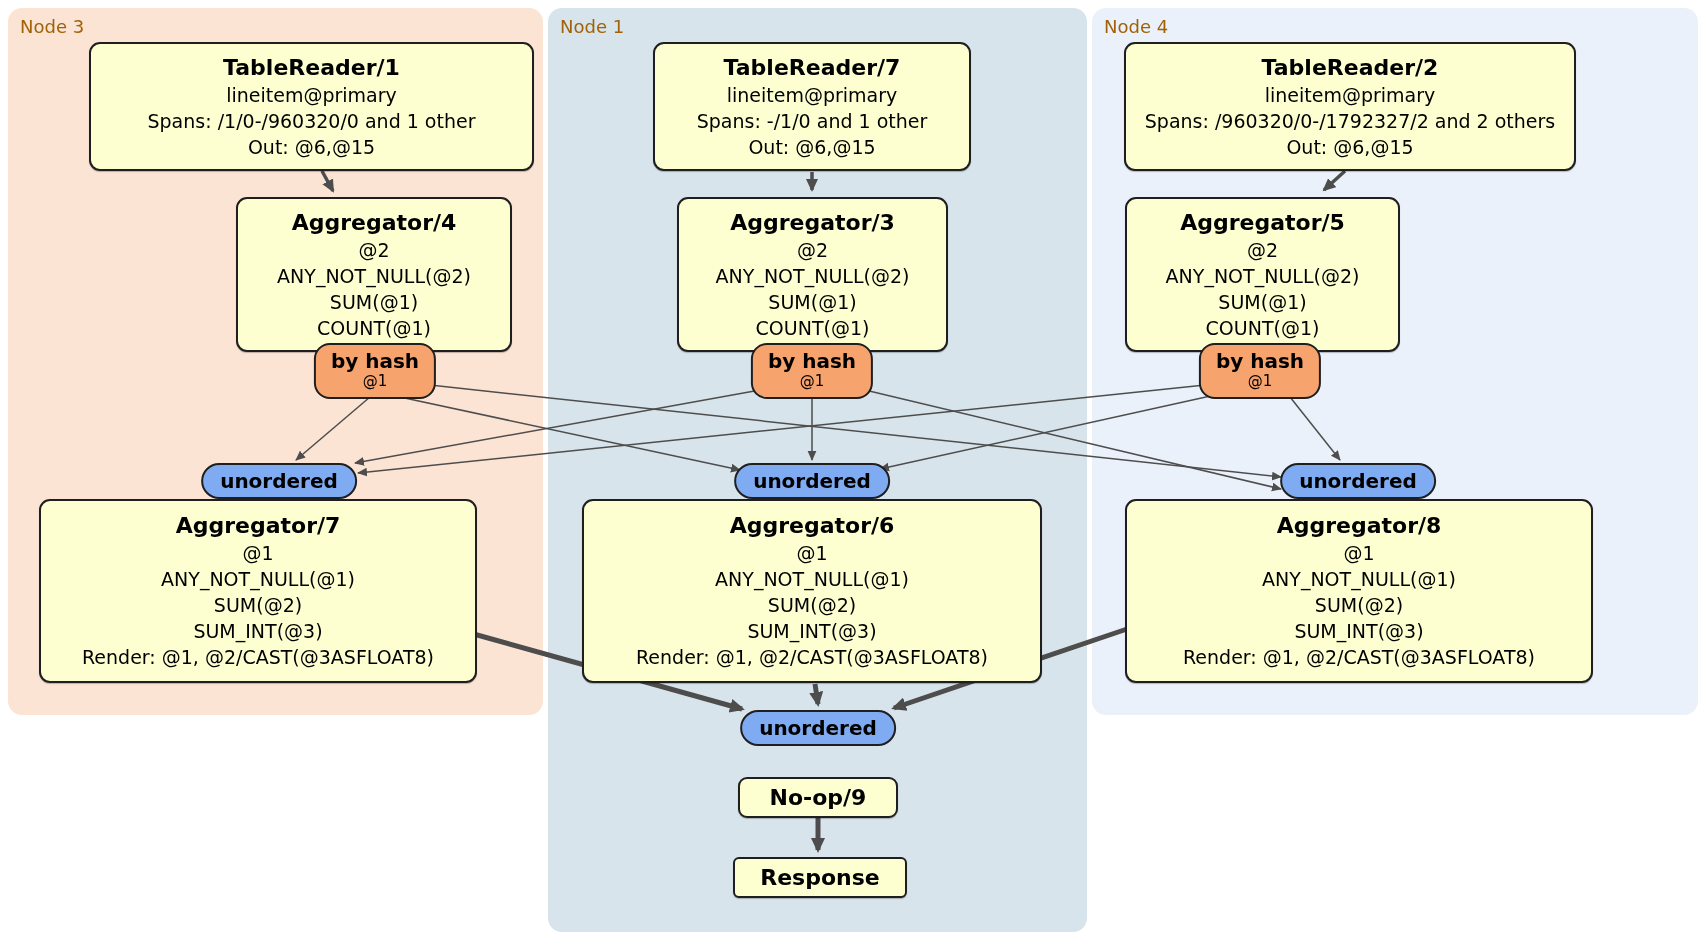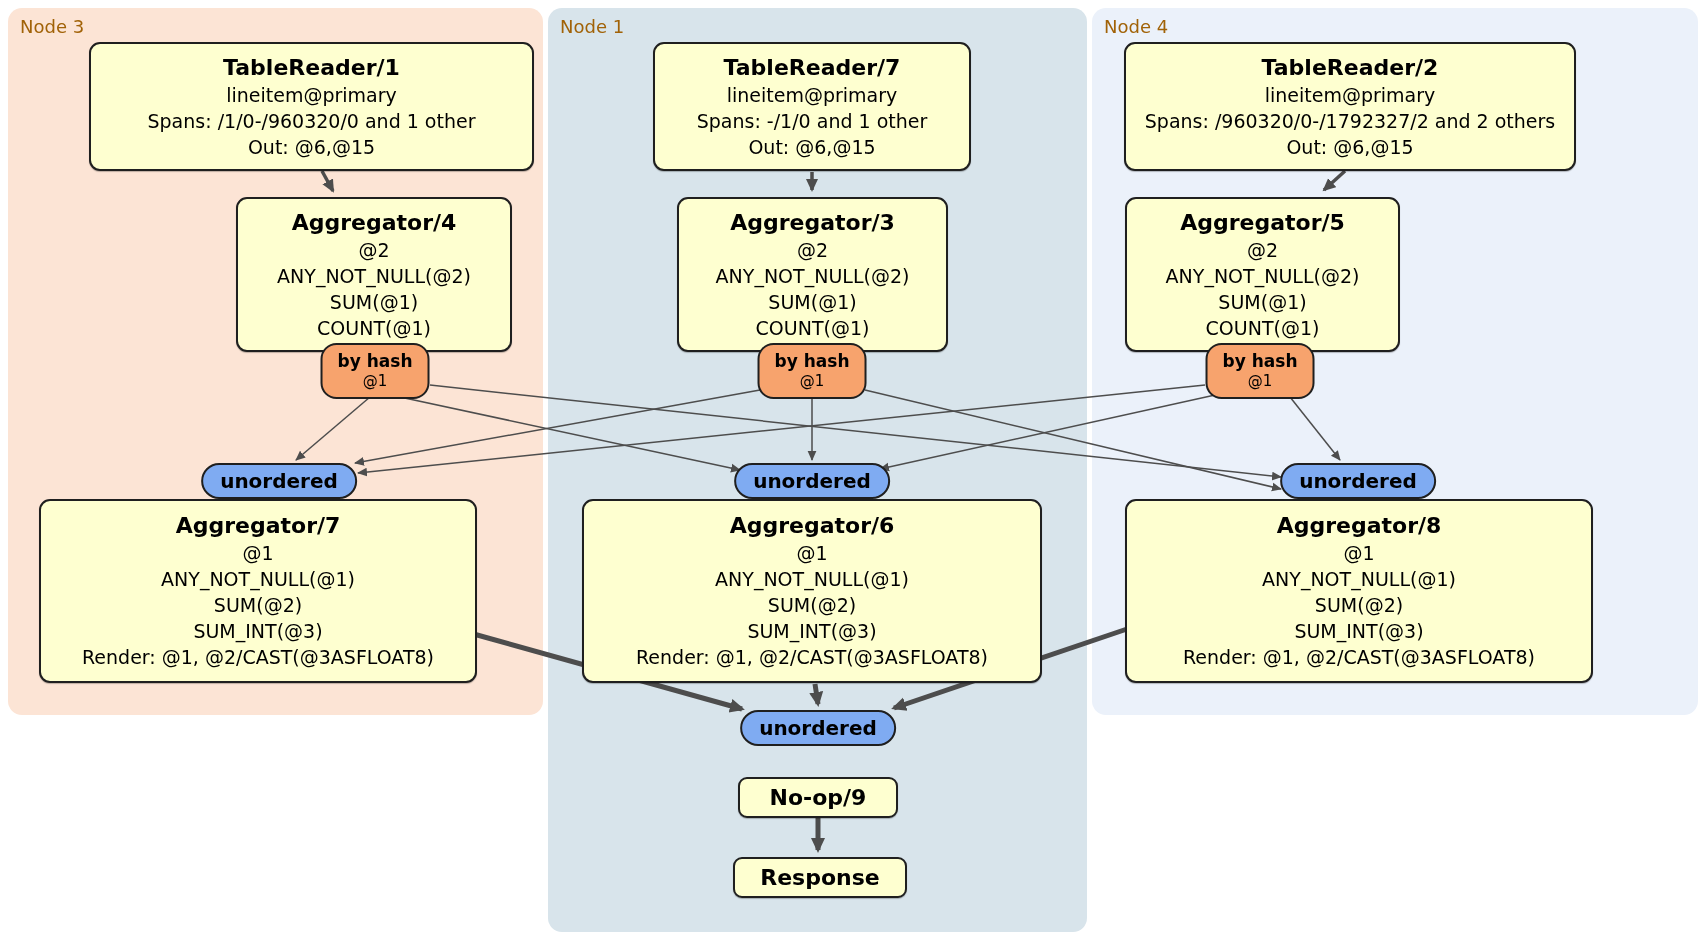--- a/index.html
+++ b/index.html
@@ -22,21 +22,21 @@
   .ptitle{font-weight:bold;font-size:22px;line-height:28px;white-space:nowrap;}
   .pline{font-size:19px;line-height:26px;white-space:nowrap;}
   .rbadge{
     position:absolute;z-index:3;box-sizing:border-box;transform:translateX(-50%);
     border:2px solid #1f1f1f;text-align:center;white-space:nowrap;
   }
   .badge-hash{
     background:var(--hash-fill);border-radius:16px;padding:3px 15px 5px;
     display:flex;flex-direction:column;align-items:center;height:56px;justify-content:center;
   }
-  .badge-hash .blabel{font-weight:bold;font-size:17px;line-height:23px;text-align:center;}
+  .badge-hash .blabel{font-weight:bold;font-size:20px;line-height:23px;text-align:center;}
   .badge-hash .bsub{font-size:15px;line-height:17px;}
   .badge-unordered{
     background:var(--unordered-fill);border-radius:18px;padding:0 17px;
     height:36px;display:flex;align-items:center;justify-content:flex-end;
     font-weight:bold;font-size:20px;
   }
   .endbox{border-radius:9px;padding:2px 22px;height:41px;flex-direction:row;white-space:nowrap;}
 </style>
 </head>
 <body>
@@ -143,21 +143,21 @@
     <div class="pline">SUM(@2)</div>
     <div class="pline">SUM_INT(@3)</div>
     <div class="pline">Render: @1, @2/CAST(@3ASFLOAT8)</div>
   </div>
   <div class="rbadge badge-unordered" style="left:818px;top:710px;">
     <span>unordered</span>
   </div>
   <div class="pbox endbox" style="left:738px;top:777px;width:160px;">
     <div class="ptitle">No-op/9</div>
   </div>
-  <div class="pbox endbox" style="left:733px;top:857px;width:174px;">
+  <div class="pbox endbox" style="left:733px;top:857px;width:174px;border-radius:6px;">
     <div class="ptitle">Response</div>
   </div>
 
   <div class="pbox" style="left:1124px;top:42px;width:452px;height:129px;">
     <div class="ptitle">TableReader/2</div>
     <div class="pline">lineitem@primary</div>
     <div class="pline">Spans: /960320/0-/1792327/2 and 2 others</div>
     <div class="pline">Out: @6,@15</div>
   </div>
   <div class="pbox" style="left:1125px;top:197px;width:275px;height:155px;">

